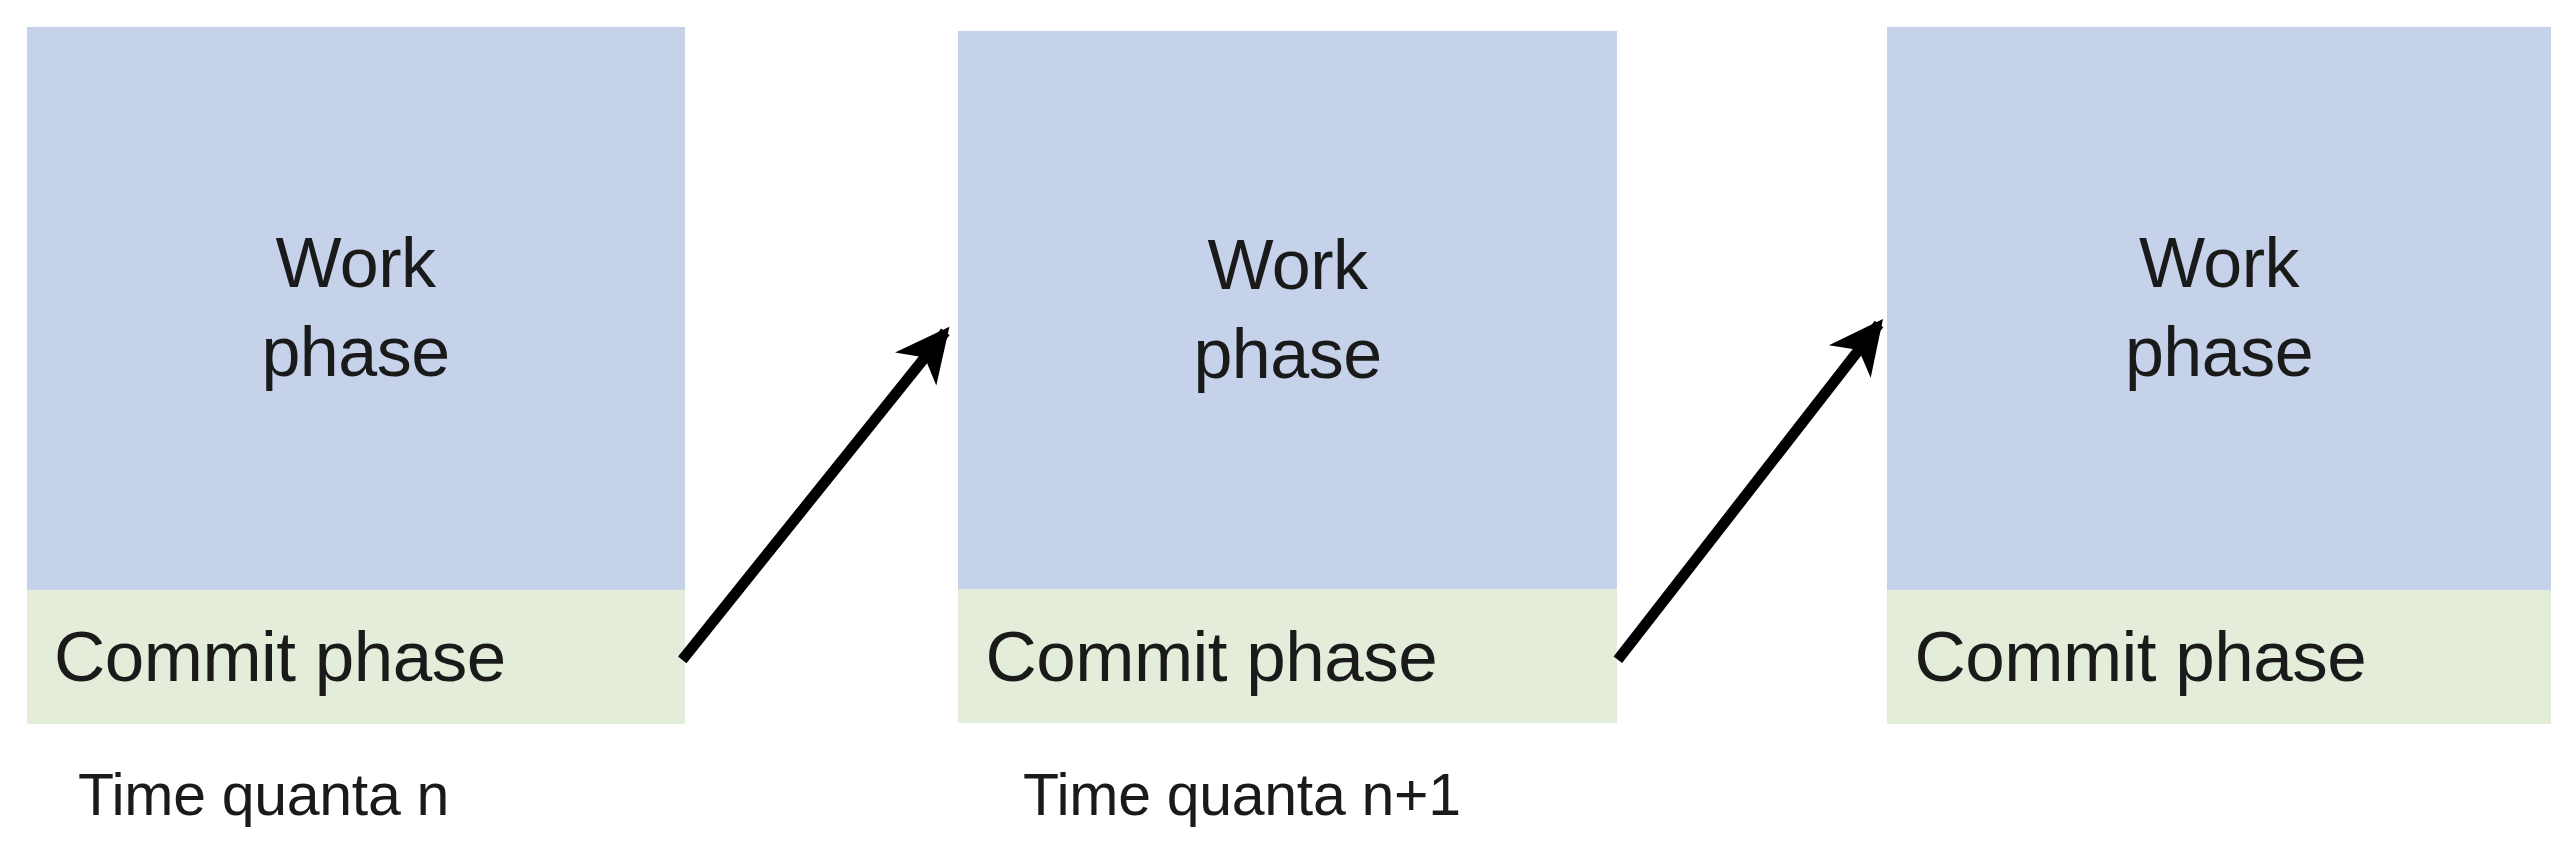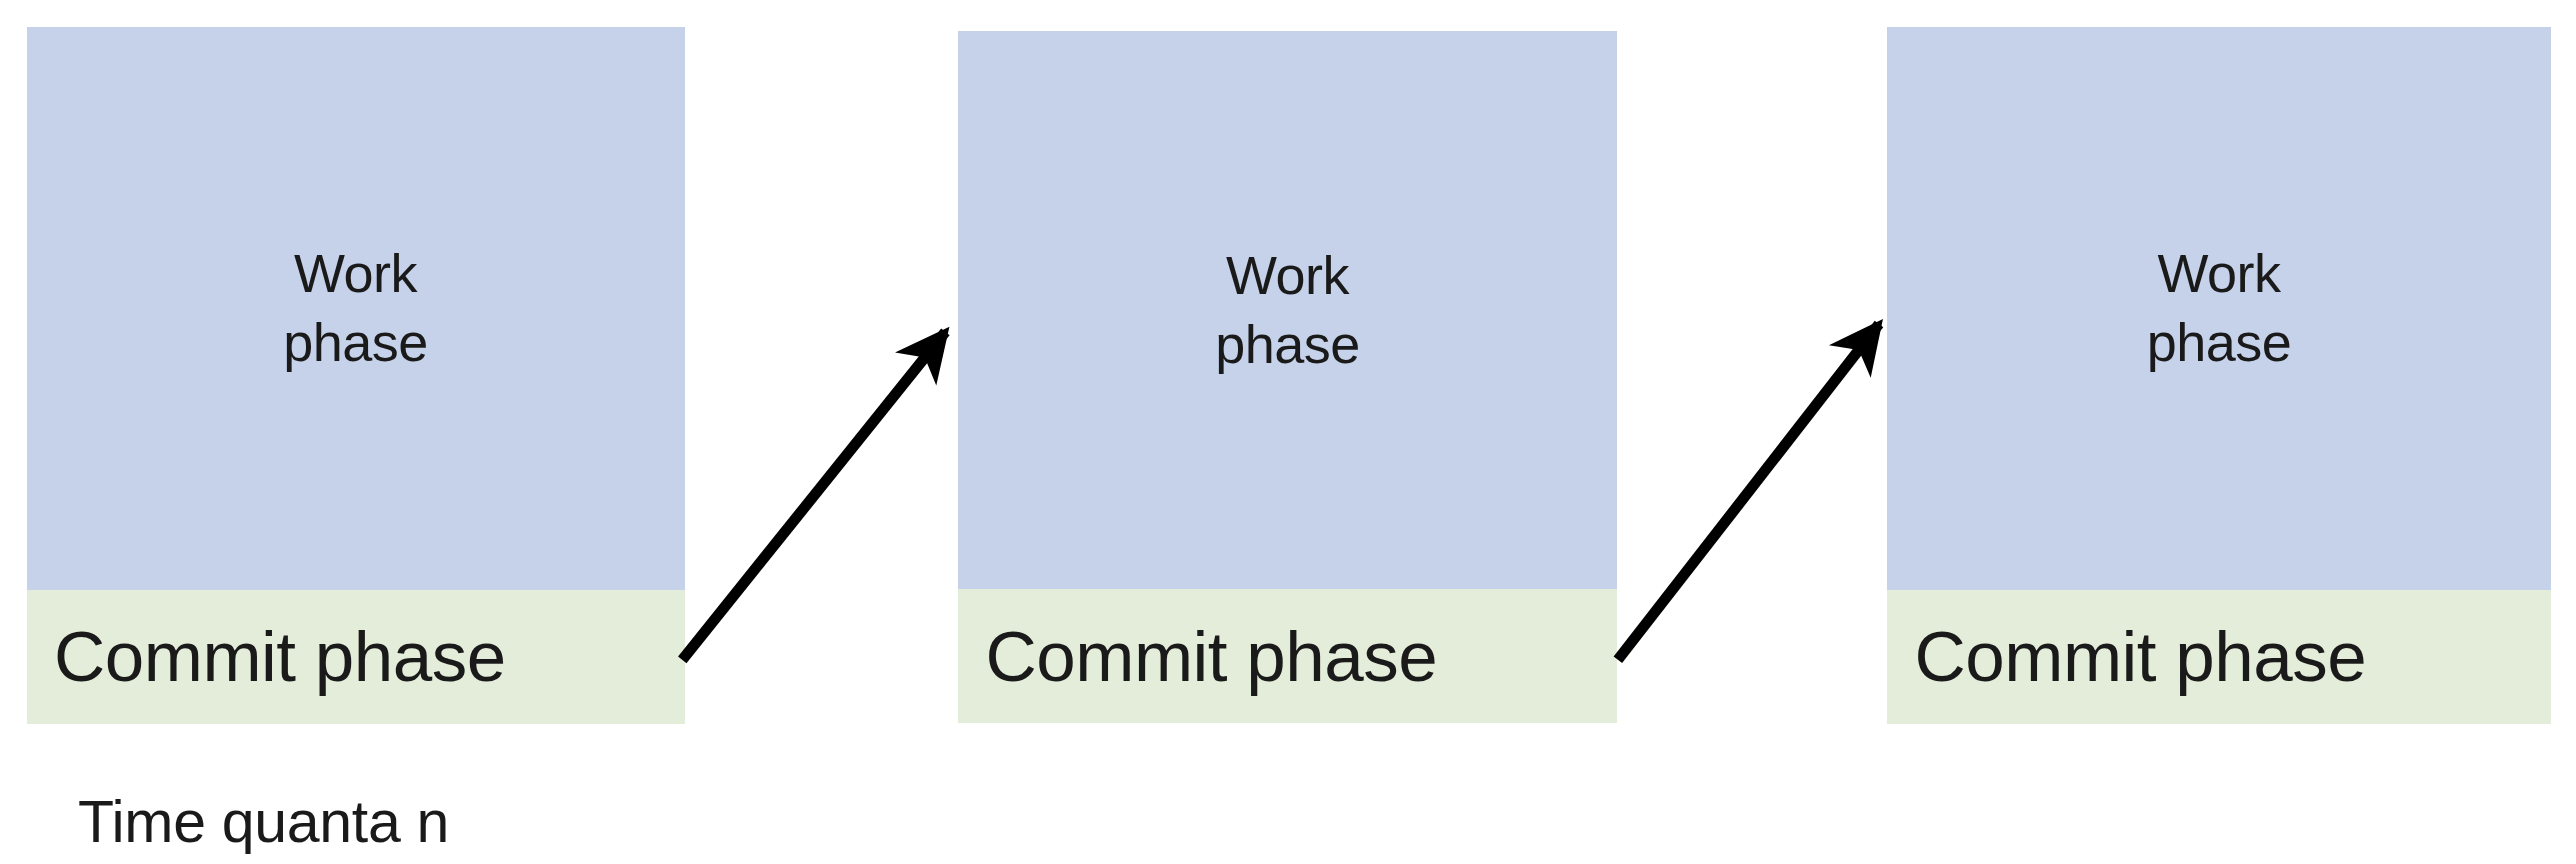--- a/index.html
+++ b/index.html
@@ -22,21 +22,21 @@
     display: flex;
     flex-direction: column;
   }
   .work-phase {
     background: #c5d2ea;
     display: flex;
     flex-direction: column;
     align-items: center;
     justify-content: center;
     color: #1a1a1a;
-    font-size: 54px;
+    font-size: 70px;
     line-height: 1.27;
     font-weight: 400;
     letter-spacing: -0.5px;
   }
   .work-phase .line {
     display: block;
     white-space: nowrap;
   }
   .commit-phase {
     background: #e3edd9;
@@ -70,21 +70,21 @@
   #block-n     { left: 26.5px;   top: 26.5px; width: 658px; height: 697px; }
   #block-n1    { left: 958px;  top: 31px; width: 659px; height: 692px; }
   #block-n2    { left: 1887px; top: 26.5px; width: 664px; height: 697px; }
 
   #block-n .work-phase     { height: 563px; }
   #block-n1 .work-phase    { height: 558px; }
   #block-n2 .work-phase    { height: 563px; }
 
   .commit-phase { height: 134px; }
 
-  #label-n   { left: 78px;   top: 788px; }
+  #label-n   { left: 78px;   top: 761px; }
   #label-n1  { left: 1023px; top: 761px; }
   #label-n2  { left: 1954px; top: 761px; }
 </style>
 </head>
 <body>
 
 <div id="canvas">
 
   <div class="quantum-block" id="block-n">
     <div class="work-phase">
@@ -120,15 +120,16 @@
     <defs>
       <marker id="arrowhead" markerWidth="5.2" markerHeight="5.2" refX="4.4" refY="2.6" orient="auto" markerUnits="strokeWidth">
         <path d="M 0 0.15 L 5.0 2.6 L 0 5.05 L 1.35 2.6 Z" fill="#000000"></path>
       </marker>
     </defs>
     <line x1="695" y1="672" x2="963" y2="338" stroke="#000000" stroke-width="11" stroke-linecap="butt" marker-end="url(#arrowhead)"></line>
     <line x1="1648" y1="672" x2="1914" y2="330" stroke="#000000" stroke-width="11" stroke-linecap="butt" marker-end="url(#arrowhead)"></line>
   </svg>
 
   <div class="quantum-label" id="label-n">Time quanta n</div>
+  <div class="quantum-label" id="label-n1">Time quanta n+1</div>
 
 </div>
 
 
 </body></html>

